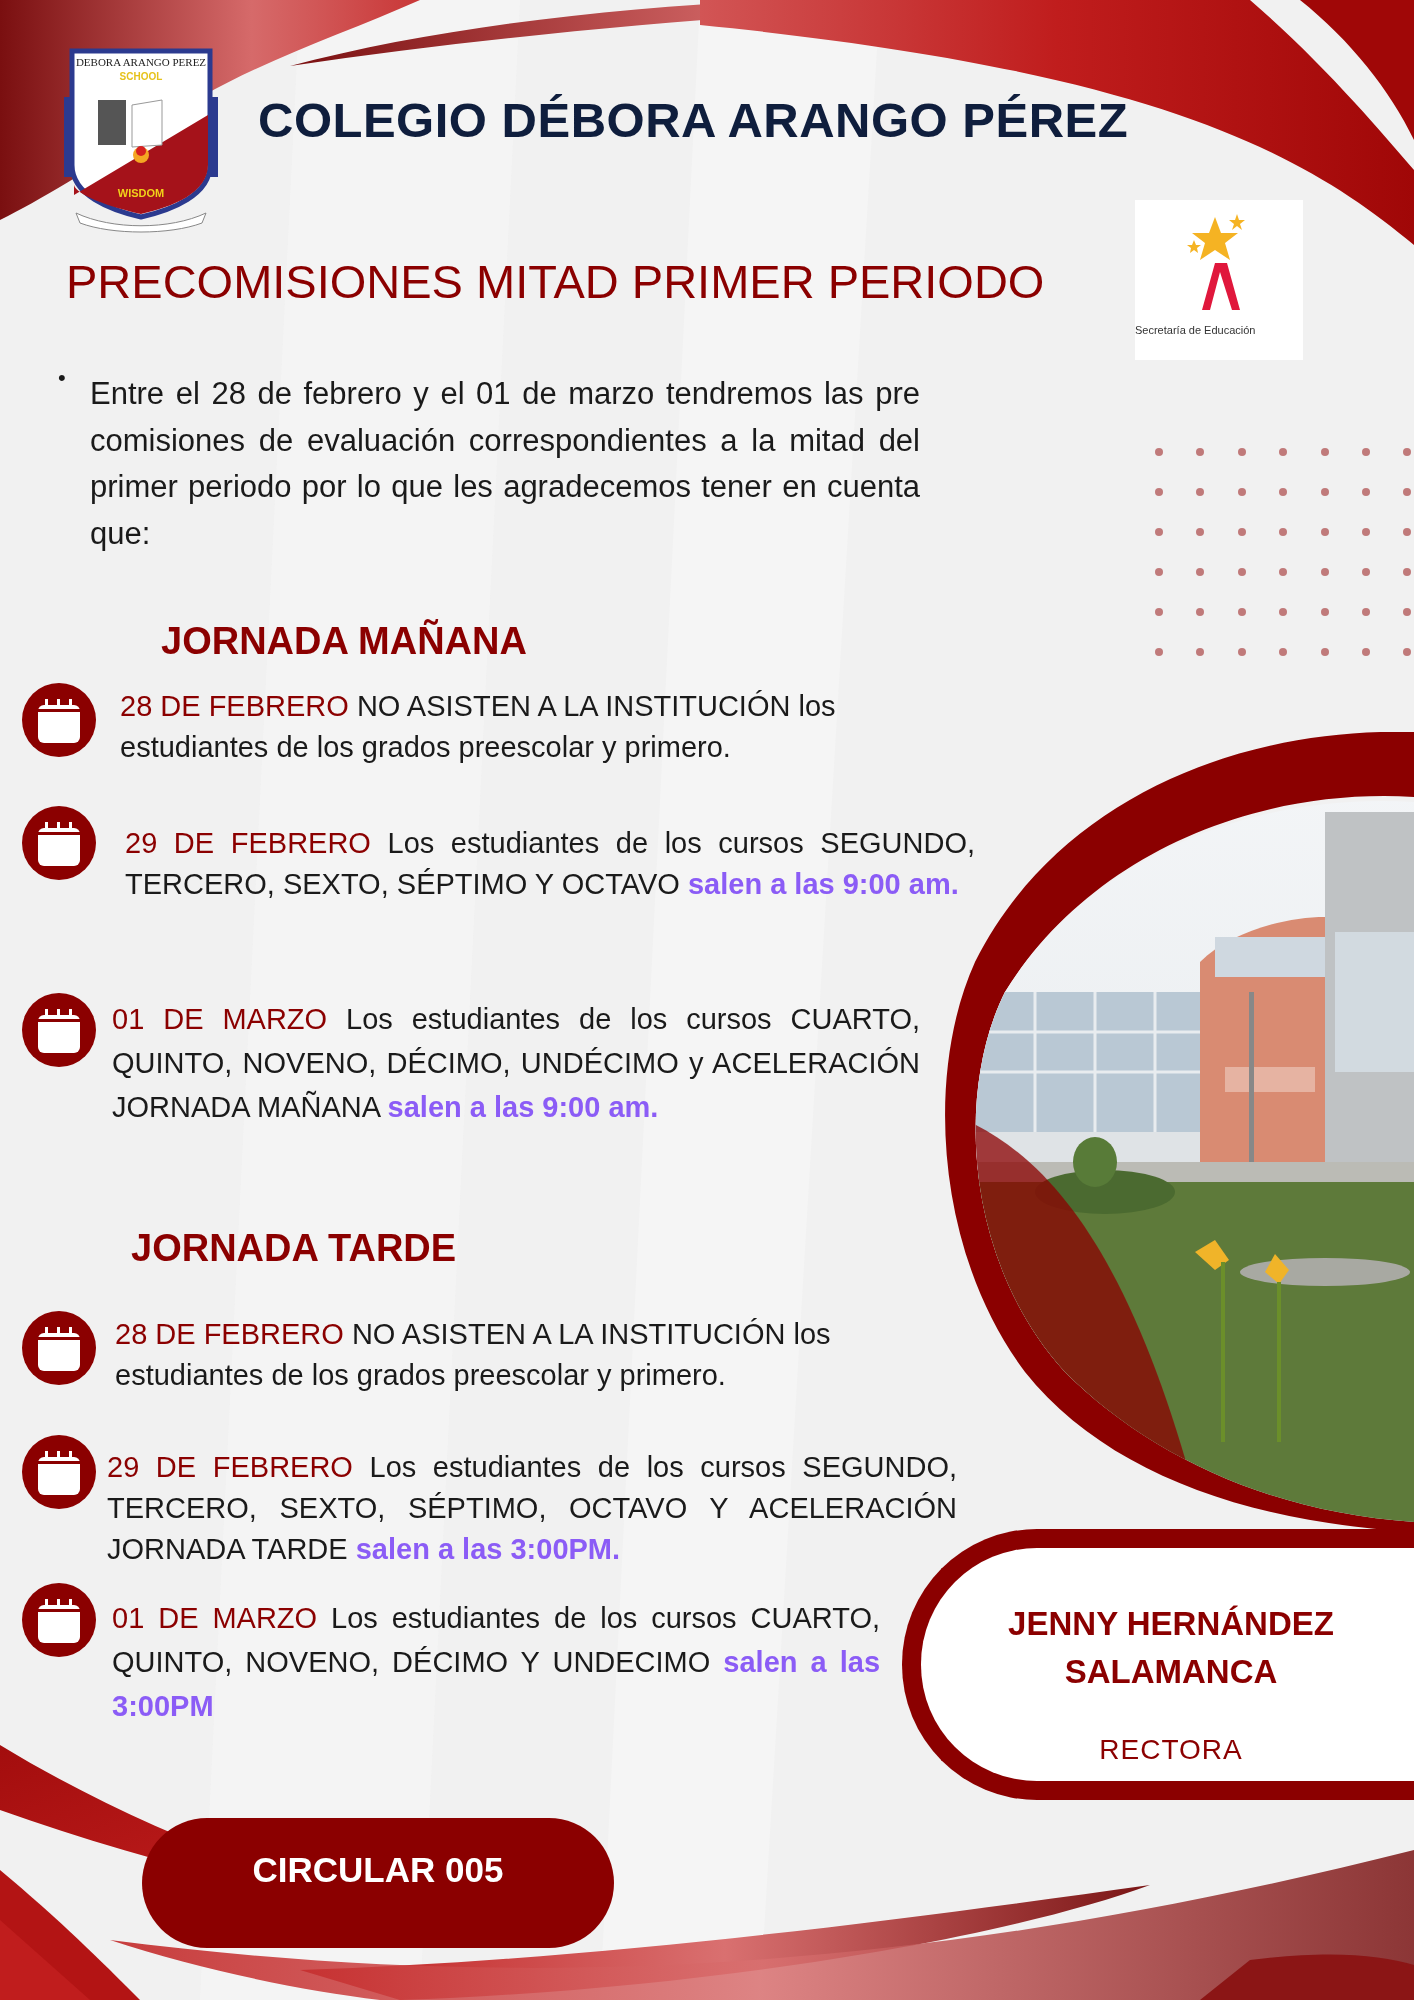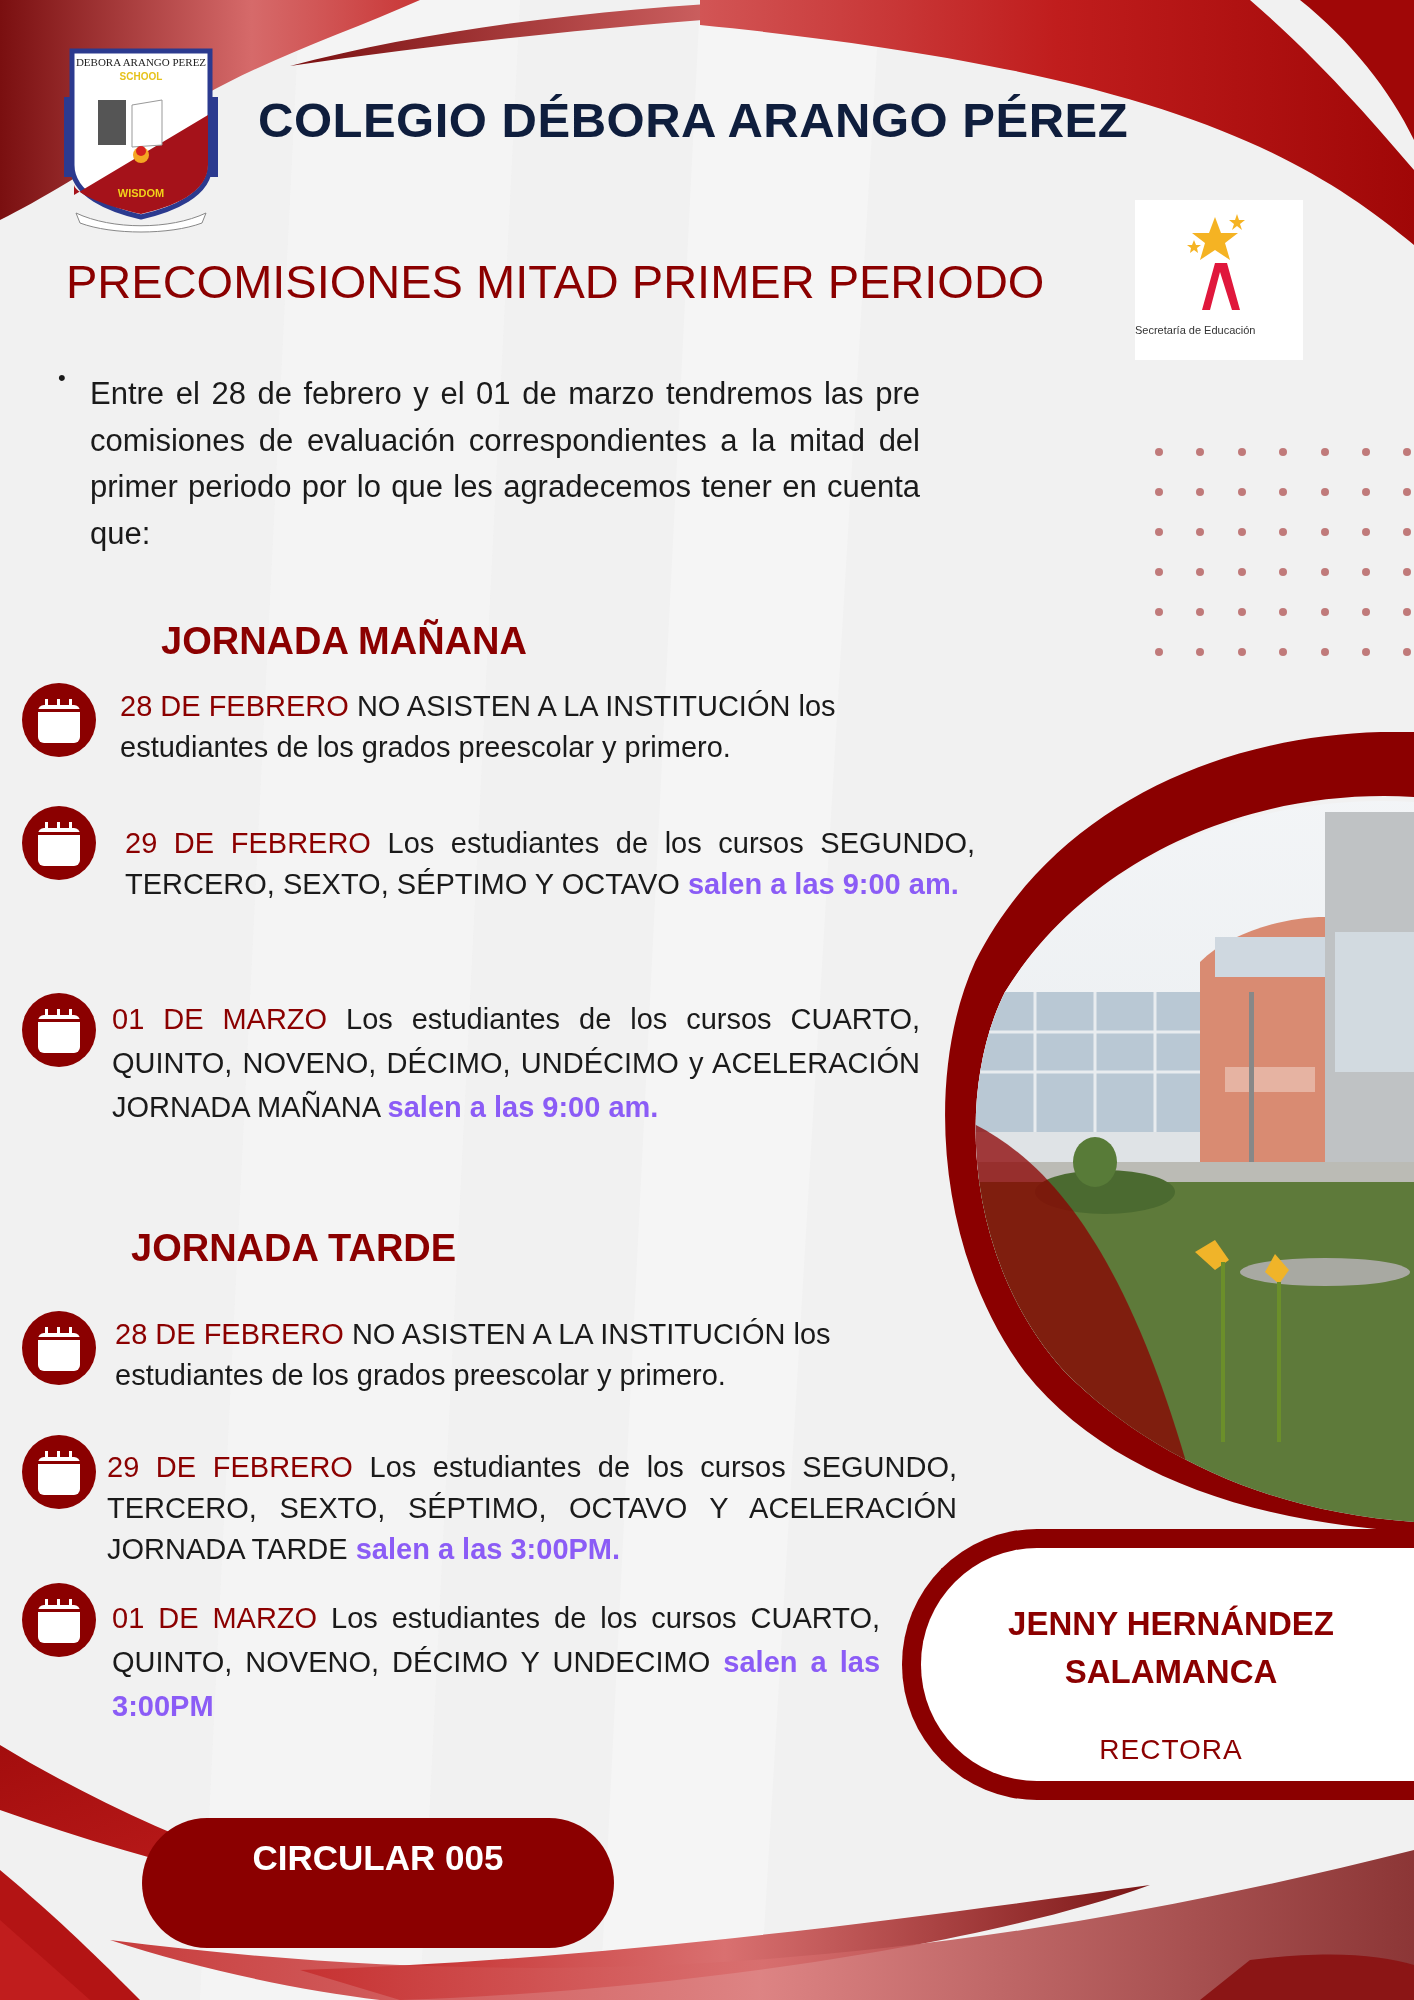--- a/index.html
+++ b/index.html
@@ -83,21 +83,21 @@
   .sig-role {
     position: absolute; left: 0; top: 190px; width: 500px;
     text-align: center; font-size: 28px; color: #8b0000; letter-spacing: 1px;
   }
 
   .circular {
     left: 142px; top: 1818px; width: 472px; height: 130px;
     background: #8b0000; border-radius: 65px;
     color: #fff; text-align: center;
     font-size: 35px; font-weight: 700; line-height: 48px;
-    padding-top: 16px; z-index: 3;
+    padding-top: 28px; z-index: 3;
   }
 </style>
 </head>
 <body>
 
 <svg class="bg" viewBox="0 0 1414 2000" xmlns="http://www.w3.org/2000/svg">
   <defs>
     <linearGradient id="gTopL" x1="0" y1="0" x2="1" y2="0">
       <stop offset="0" stop-color="#7a0f10"></stop>
       <stop offset="0.6" stop-color="#d66a6a"></stop>

